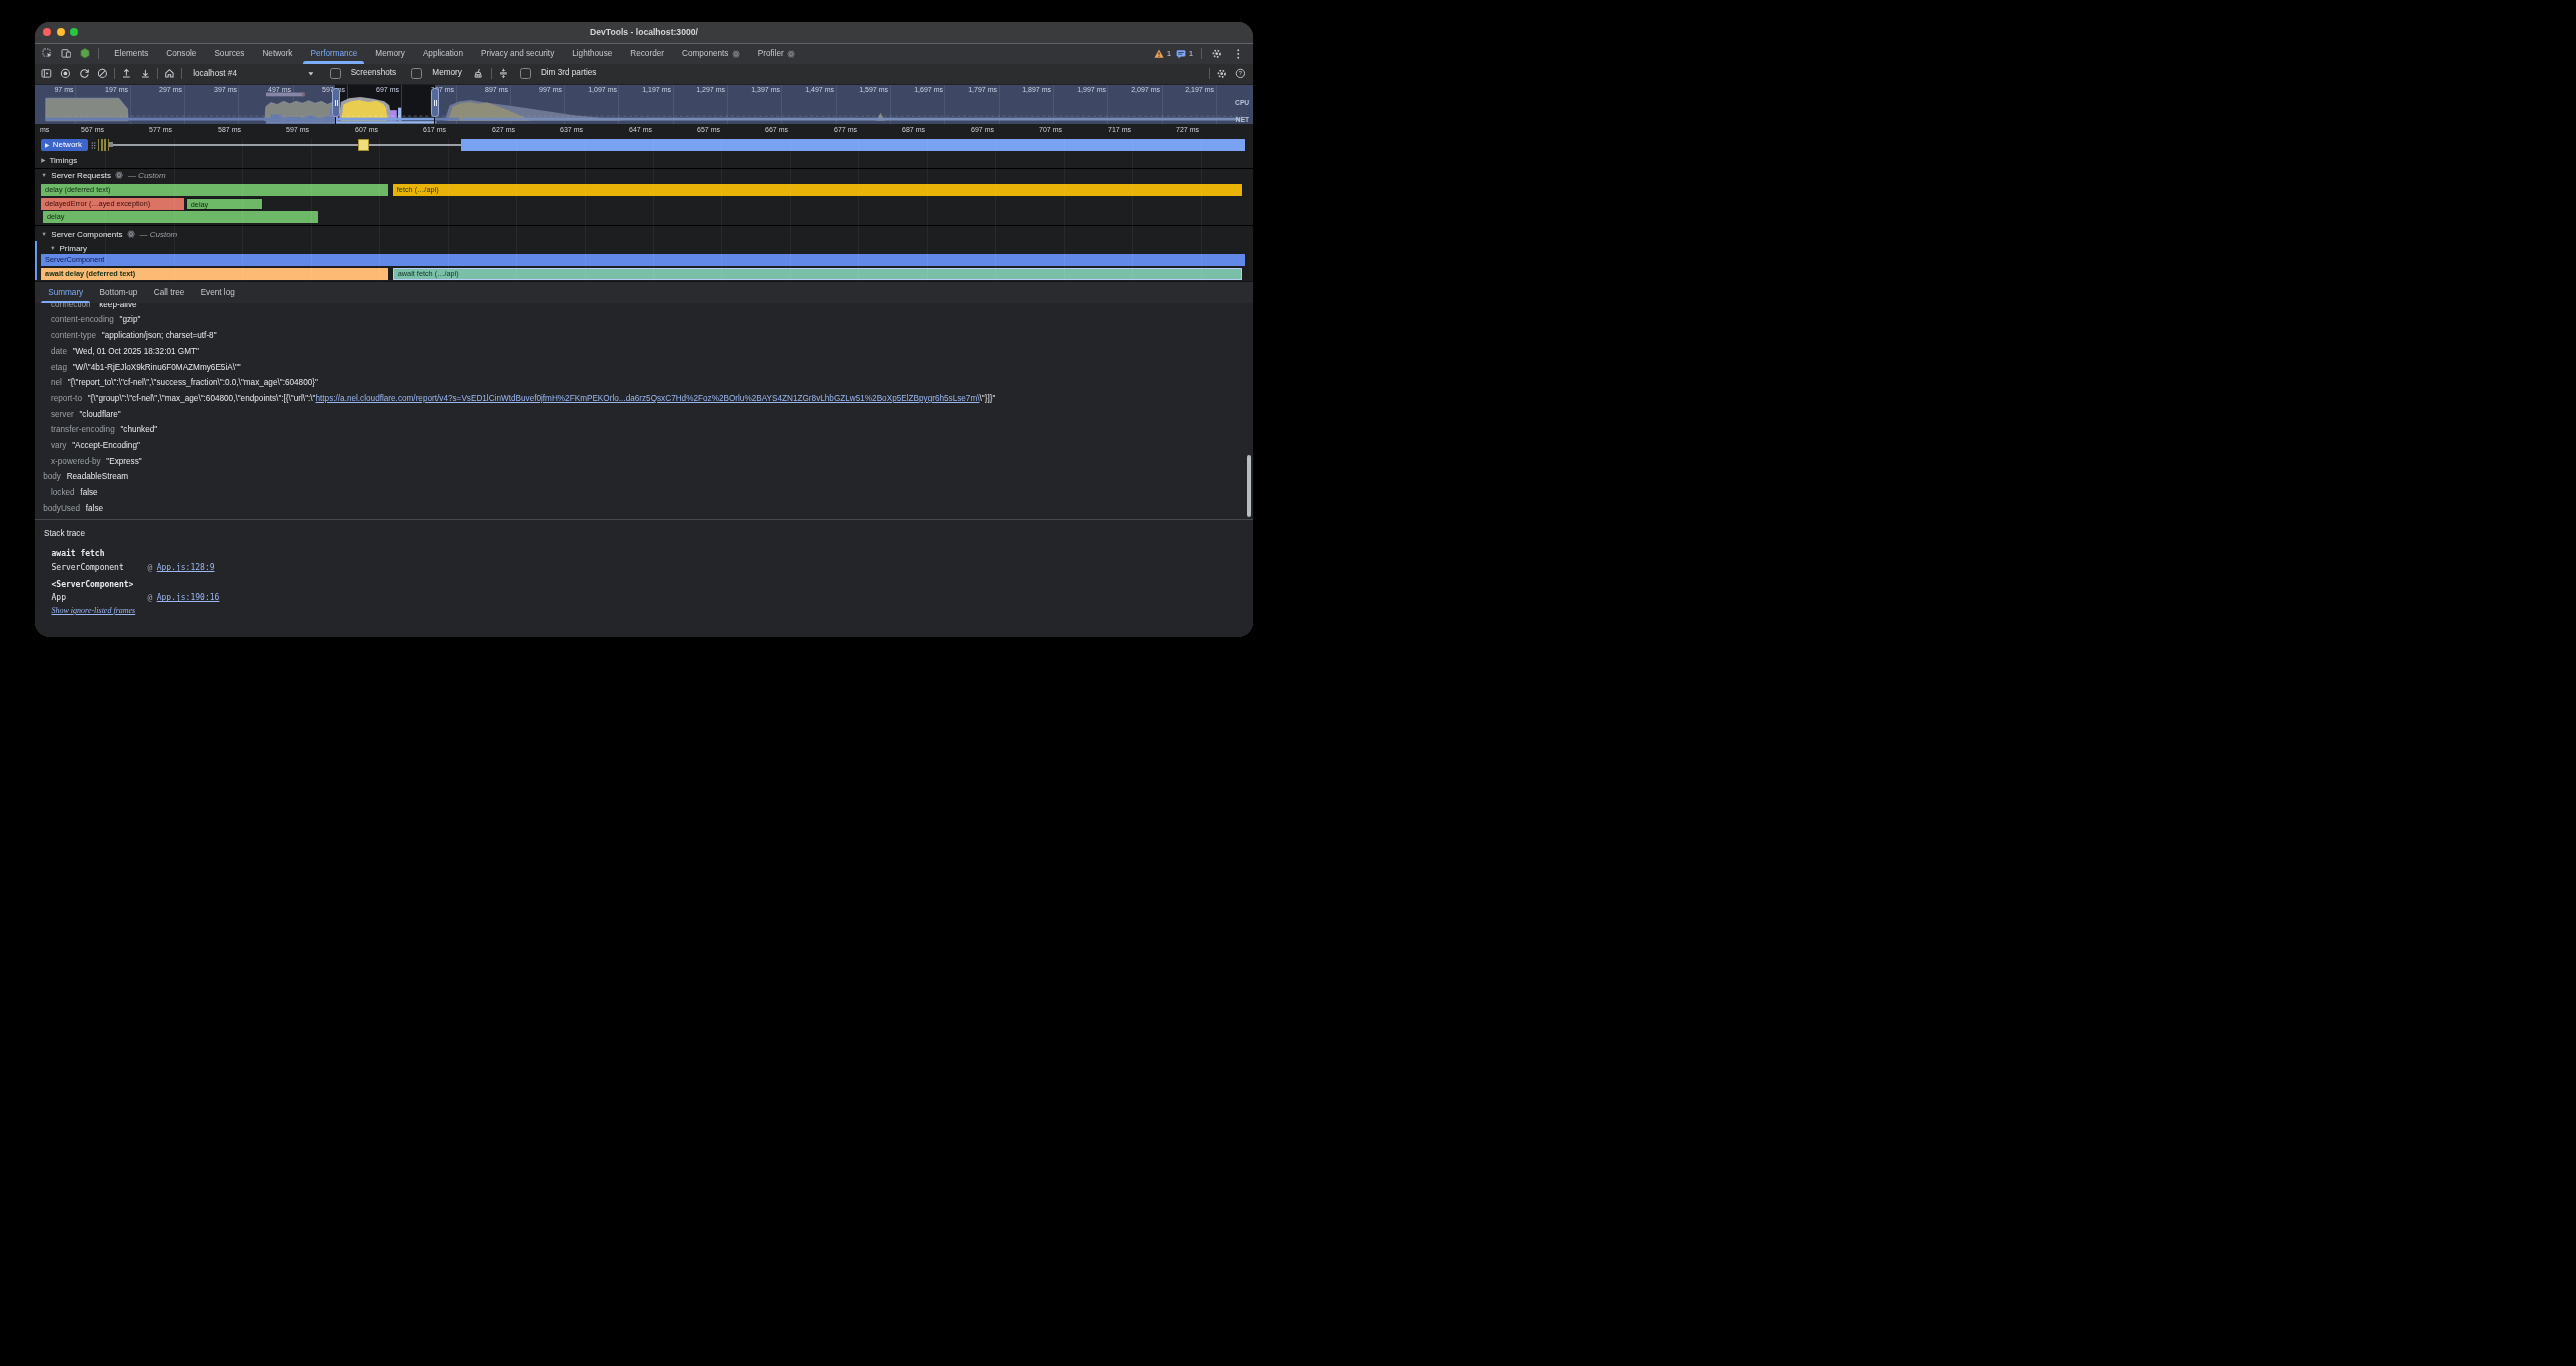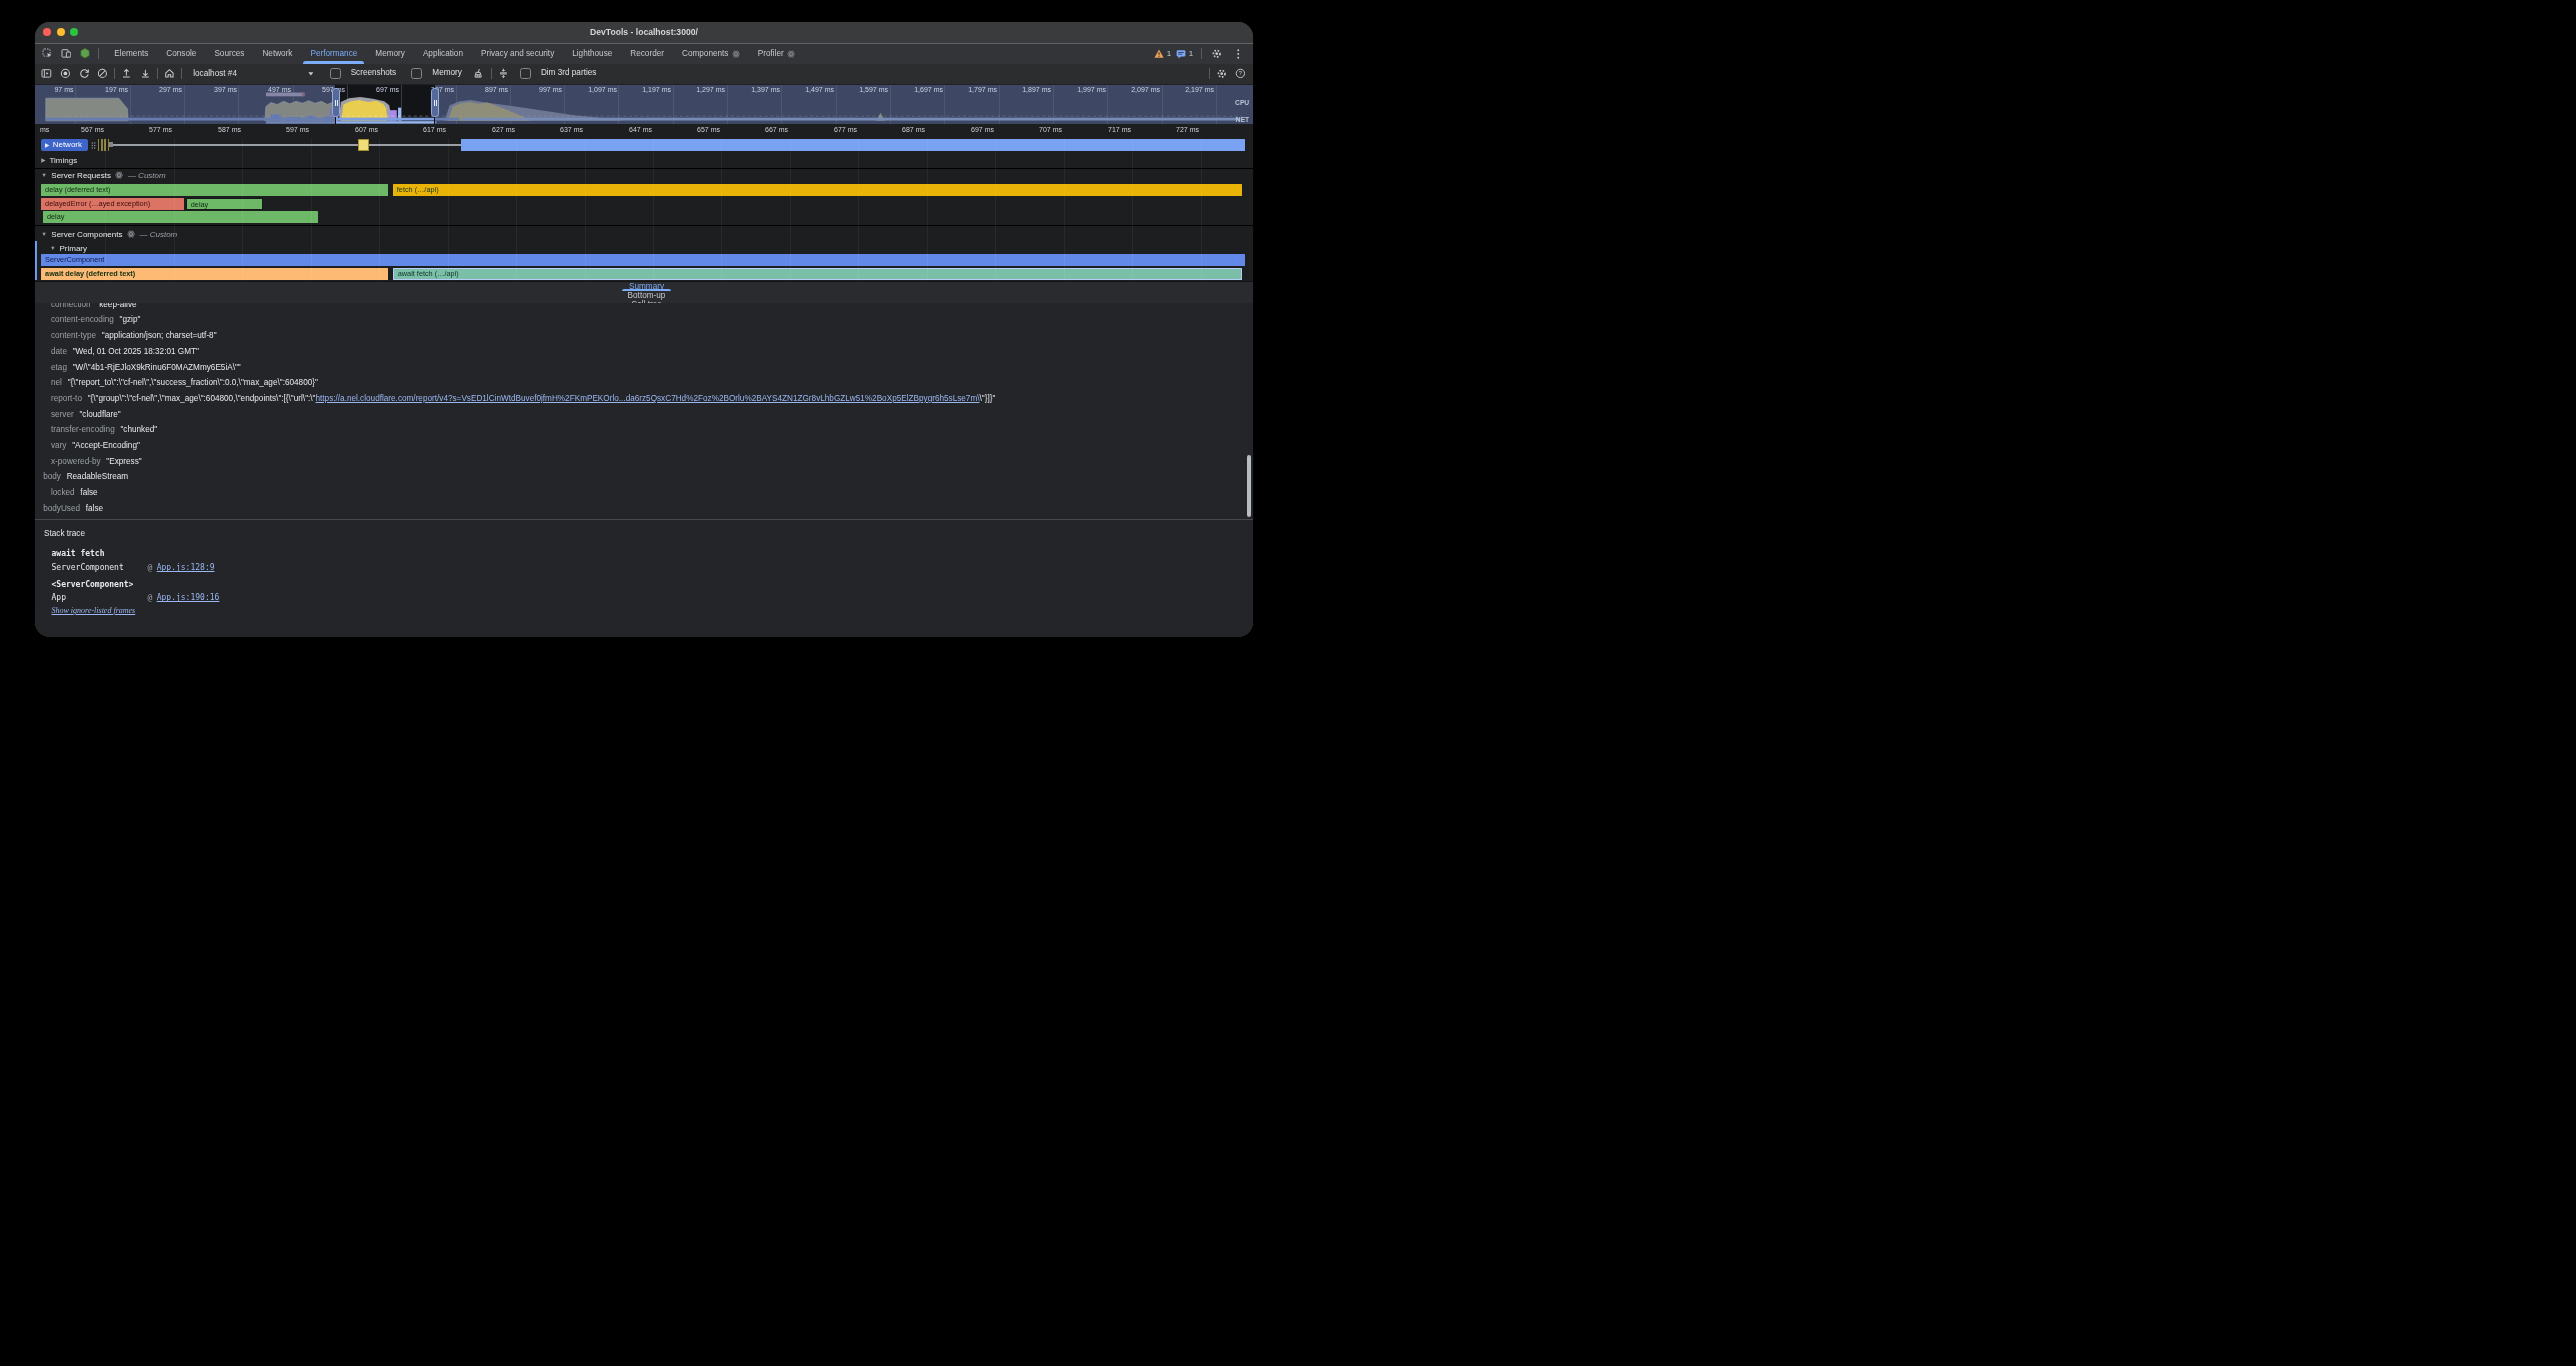--- a/index.html
+++ b/index.html
@@ -59,21 +59,21 @@
   .bar{position:absolute;top:0.6px;height:12.7px;border-radius:0.6px;font-size:7.3px;line-height:12.7px;padding:0 3.8px;box-sizing:border-box;white-space:nowrap;overflow:hidden;}
   .bar.green{color:#0f2b10;}
   .bar.green_light{color:#143616;}
   .bar.red{color:#3a0d07;}
   .bar.blue{color:#0d1d4d;}
   .bar.teal{color:#0d3527;border:1.3px solid #b5cdf7;line-height:10px;}
   .bar.outlined{border:0.6px solid #17181a;line-height:11.4px;}
   .group-line{position:absolute;left:0;width:1.9px;background:#6d9bf1;}
   .sep{position:absolute;left:0;right:0;height:0.6px;background:#000;}
   
-  .bottombar{position:absolute;left:0;top:259px;right:0;height:21px;background:#2a2b2e;border-top:0.6px solid #121315;border-bottom:0.6px solid #47484a;display:flex;align-items:center;padding-left:5px;flex-direction:column;}
+  .bottombar{position:absolute;left:0;top:259px;right:0;height:21px;background:#2a2b2e;border-top:0.6px solid #121315;border-bottom:0.6px solid #47484a;display:flex;align-items:center;padding-left:5px;}
   .btab{position:relative;height:100%;display:flex;align-items:center;padding:0 8.2px;font-size:8.2px;color:#c5c9cf;}
   .btab.selected{color:#7cacf8;}
   .btab.selected::after{content:"";position:absolute;left:1.3px;right:1.3px;bottom:0;height:2.5px;background:#7cacf8;border-radius:2.5px 2.5px 0 0;}
   
   .details{position:absolute;left:0;top:281px;right:0;height:216px;background:#242528;overflow:hidden;font-size:8.2px;}
   .drow{line-height:15.7px;white-space:nowrap;}
   .drow .k{color:#9aa0a6;}
   .drow .v{color:#e8eaed;margin-left:5.7px;}
   .drow.lv1{padding-left:8.2px;}
   .drow.lv2{padding-left:16px;}

